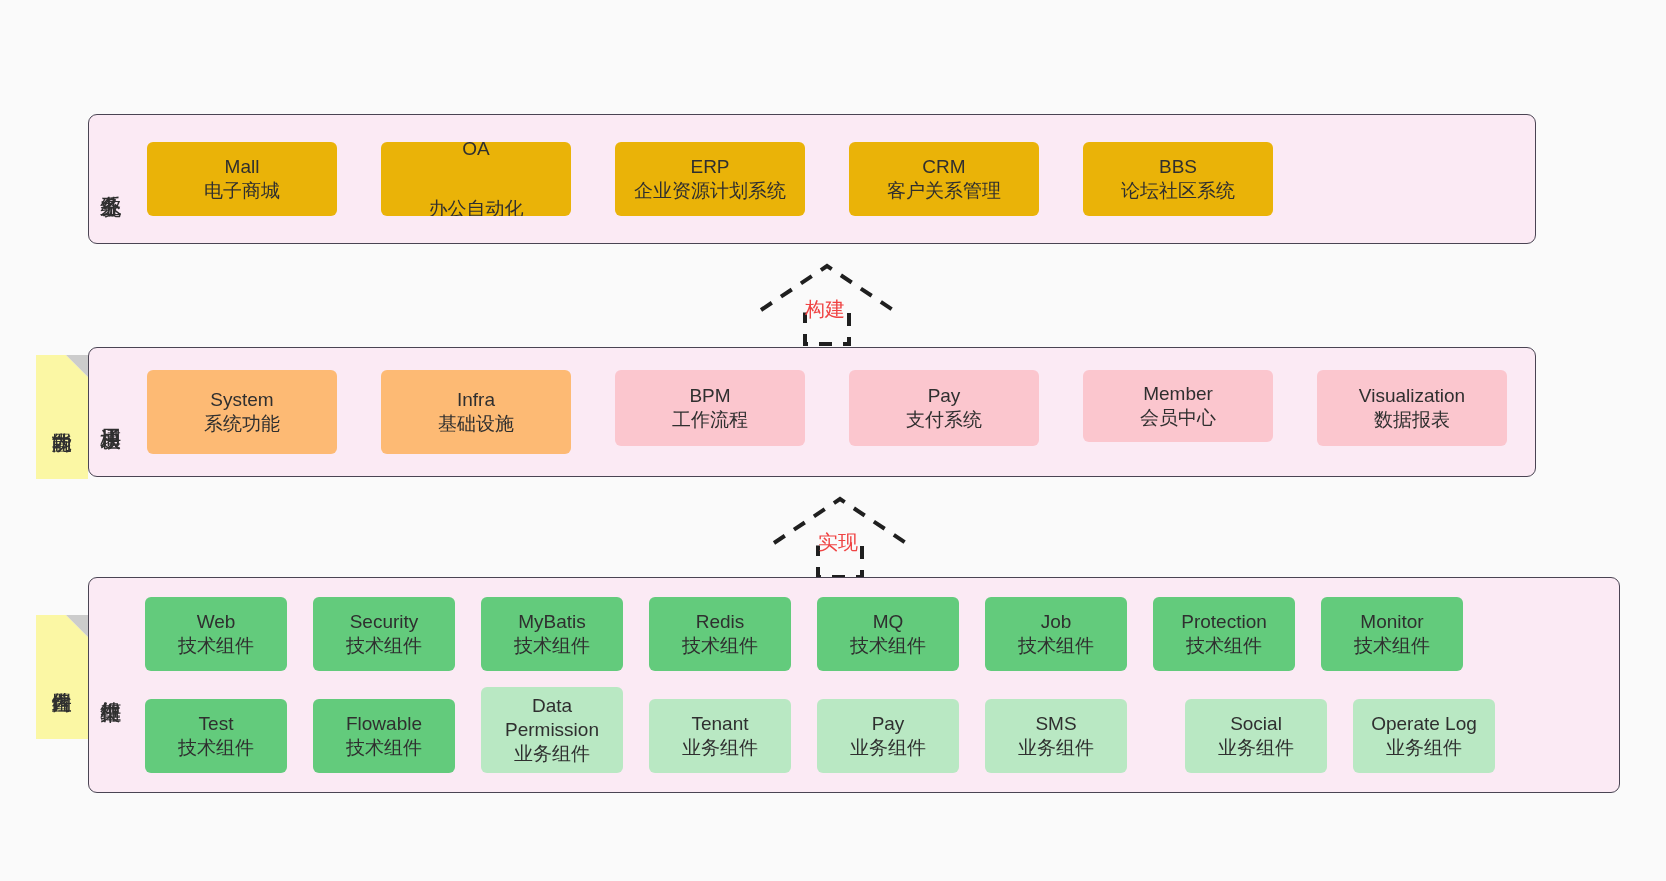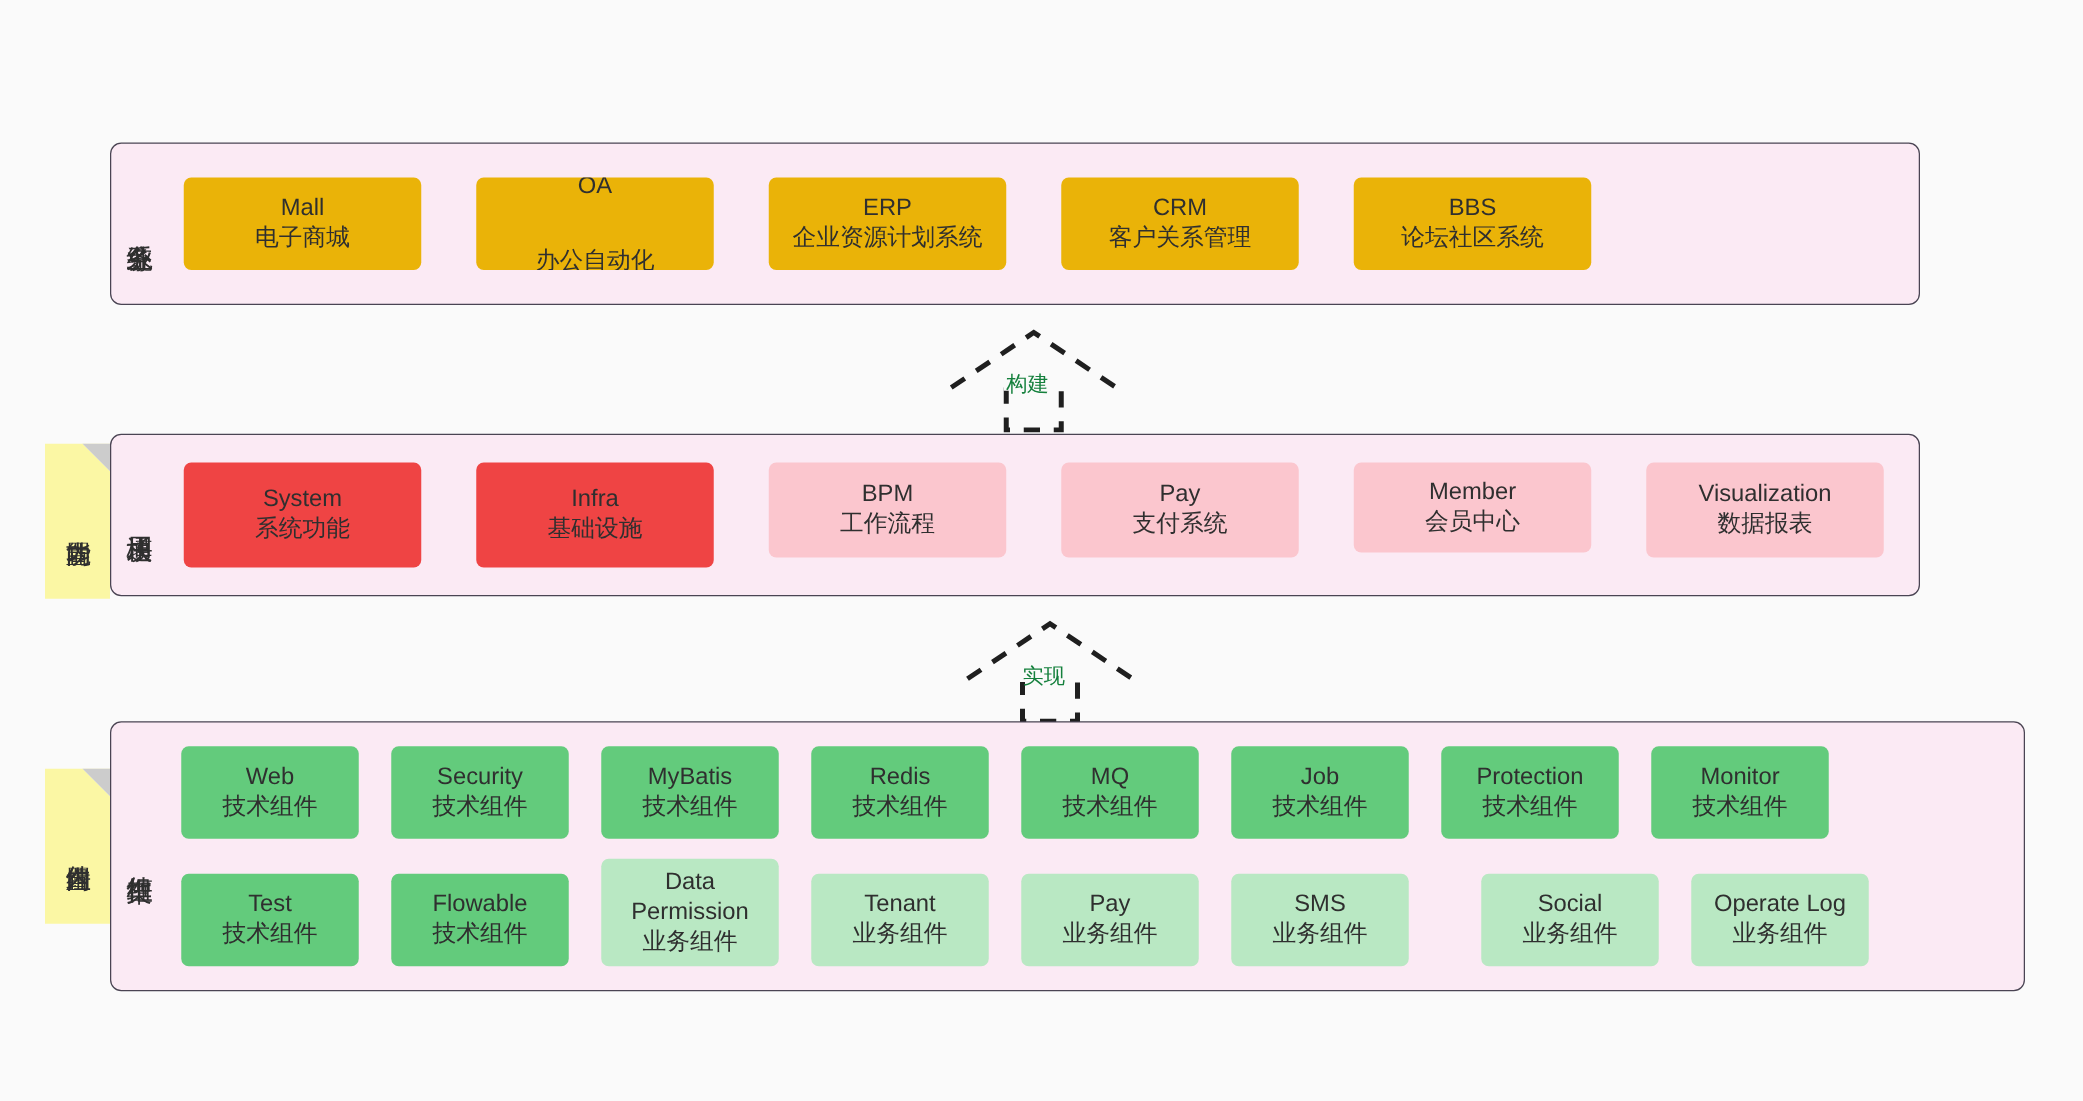--- a/index.html
+++ b/index.html
@@ -66,21 +66,21 @@
     line-height:1.28;
     color:#2f2f2f;
     padding:4px 6px;
     overflow:hidden;
   }
   .card .en{display:block;white-space:nowrap;}
   .card .cn{display:block;white-space:nowrap;}
   .card.wrap .en{white-space:normal;}
 
   .c-blue   {background:#eab308;}
-  .c-red    {background:#ef4444;}
+  .c-red    {background:#fdba74;}
   .c-pink   {background:#fbc6ce;}
   .c-green  {background:#63cb7c;}
   .c-lgreen {background:#b9e8c3;}
 
   
   .note{
     position:absolute;
     background:#fbf7a4;
     box-sizing:border-box;
     display:flex;
@@ -108,22 +108,22 @@
     width:0;height:0;
     border-left:22px solid transparent;
     border-top:22px solid #fafafa;
     writing-mode:horizontal-tb;
   }
 
   
   .connector{position:absolute;}
   .connector .conn-label{
     position:absolute;
-    font-size:17px;
-    color:#15803d;
+    font-size:20px;
+    color:#ef4444;
     white-space:nowrap;
     background:transparent;
     user-select:none;
   }
 </style>
 </head>
 <body>
 
 <div id="stage">
 

